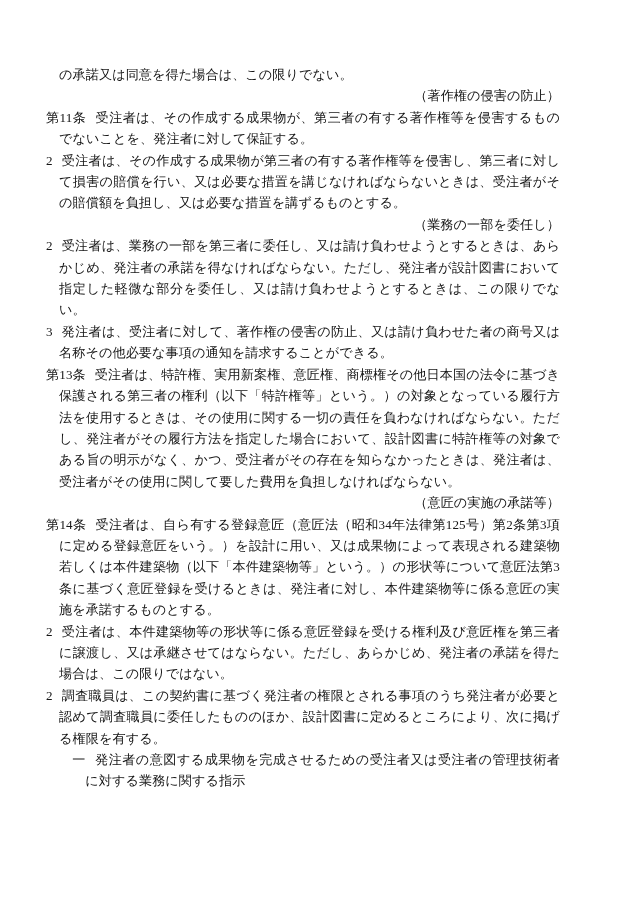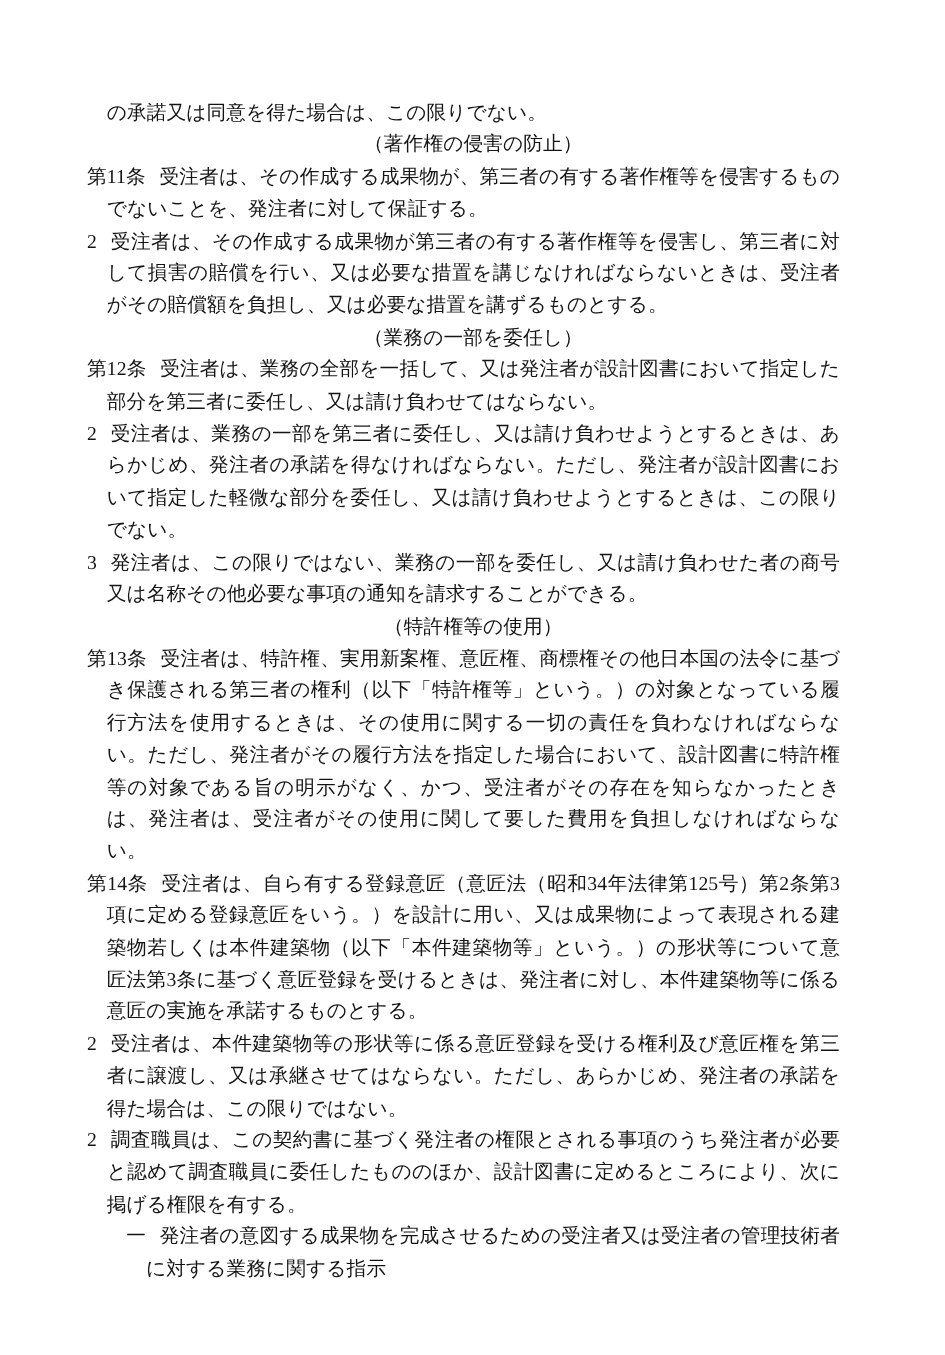--- a/index.html
+++ b/index.html
@@ -15,21 +15,21 @@
     color: #141414;
     -webkit-font-smoothing: antialiased;
   }
 
   #page {
     position: relative;
     width: 630px;
     height: 727px;
     background: #ffffff;
     box-sizing: border-box;
-    padding: 64px 70px 0 58px;
+    padding: 64px 70px 0 46px;
   }
 
   #doc-body {
     font-size: 13.1px;
     line-height: 21.4px;
     text-align: left;
     letter-spacing: 0.1px;
   }
 
   
@@ -39,21 +39,21 @@
     text-align: justify;
     text-justify: inter-character;
     word-break: break-all;
     line-break: strict;
   }
 
   
   .para.heading {
     margin-left: 13.1px;
     text-indent: 0;
-    text-align: center;
+    text-align: right;
   }
 
   
   .para.article {
     margin-left: 0;
     padding-left: 13.1px;
     text-indent: -13.1px;
   }
 
   
@@ -82,23 +82,22 @@
 </head>
 <body>
 
 <div id="page">
   <div id="doc-body">
       <p class="para continuation"><span class="text">の承諾又は同意を得た場合は、この限りでない。</span></p>
       <p class="para heading"><span class="text">（著作権の侵害の防止）</span></p>
       <p class="para article"><span class="marker">第11条</span><span class="gap"></span><span class="text">受注者は、その作成する成果物が、第三者の有する著作権等を侵害するものでないことを、発注者に対して保証する。</span></p>
       <p class="para clause"><span class="marker">2</span><span class="gap"></span><span class="text">受注者は、その作成する成果物が第三者の有する著作権等を侵害し、第三者に対して損害の賠償を行い、又は必要な措置を講じなければならないときは、受注者がその賠償額を負担し、又は必要な措置を講ずるものとする。</span></p>
       <p class="para heading"><span class="text">（業務の一部を委任し）</span></p>
-      <p class="para article"><span class="marker">第12条</span><span class="gap"></span><span class="text">受注者は、業務の全部を一括して、又は発注者が設計図書において指定した部分を第三者に委任し、又は請け負わせてはならない。</span></p>
       <p class="para clause"><span class="marker">2</span><span class="gap"></span><span class="text">受注者は、業務の一部を第三者に委任し、又は請け負わせようとするときは、あらかじめ、発注者の承諾を得なければならない。ただし、発注者が設計図書において指定した軽微な部分を委任し、又は請け負わせようとするときは、この限りでない。</span></p>
-      <p class="para clause"><span class="marker">3</span><span class="gap"></span><span class="text">発注者は、この限りではない、業務の一部を委任し、又は請け負わせた者の商号又は名称その他必要な事項の通知を請求することができる。</span></p>
-      <p class="para heading"><span class="text">（特許権等の使用）</span></p>
+      <p class="para clause"><span class="marker">3</span><span class="gap"></span><span class="text">発注者は、受注者に対して、著作権の侵害の防止、又は請け負わせた者の商号又は名称その他必要な事項の通知を請求することができる。</span></p>
       <p class="para article"><span class="marker">第13条</span><span class="gap"></span><span class="text">受注者は、特許権、実用新案権、意匠権、商標権その他日本国の法令に基づき保護される第三者の権利（以下「特許権等」という。）の対象となっている履行方法を使用するときは、その使用に関する一切の責任を負わなければならない。ただし、発注者がその履行方法を指定した場合において、設計図書に特許権等の対象である旨の明示がなく、かつ、受注者がその存在を知らなかったときは、発注者は、受注者がその使用に関して要した費用を負担しなければならない。</span></p>
+      <p class="para heading"><span class="text">（意匠の実施の承諾等）</span></p>
       <p class="para article"><span class="marker">第14条</span><span class="gap"></span><span class="text">受注者は、自ら有する登録意匠（意匠法（昭和34年法律第125号）第2条第3項に定める登録意匠をいう。）を設計に用い、又は成果物によって表現される建築物若しくは本件建築物（以下「本件建築物等」という。）の形状等について意匠法第3条に基づく意匠登録を受けるときは、発注者に対し、本件建築物等に係る意匠の実施を承諾するものとする。</span></p>
       <p class="para clause"><span class="marker">2</span><span class="gap"></span><span class="text">受注者は、本件建築物等の形状等に係る意匠登録を受ける権利及び意匠権を第三者に譲渡し、又は承継させてはならない。ただし、あらかじめ、発注者の承諾を得た場合は、この限りではない。</span></p>
       <p class="para clause"><span class="marker">2</span><span class="gap"></span><span class="text">調査職員は、この契約書に基づく発注者の権限とされる事項のうち発注者が必要と認めて調査職員に委任したもののほか、設計図書に定めるところにより、次に掲げる権限を有する。</span></p>
       <p class="para item"><span class="marker">一</span><span class="gap"></span><span class="text">発注者の意図する成果物を完成させるための受注者又は受注者の管理技術者に対する業務に関する指示</span></p>
     </div>
 </div>
 
 </body></html>

